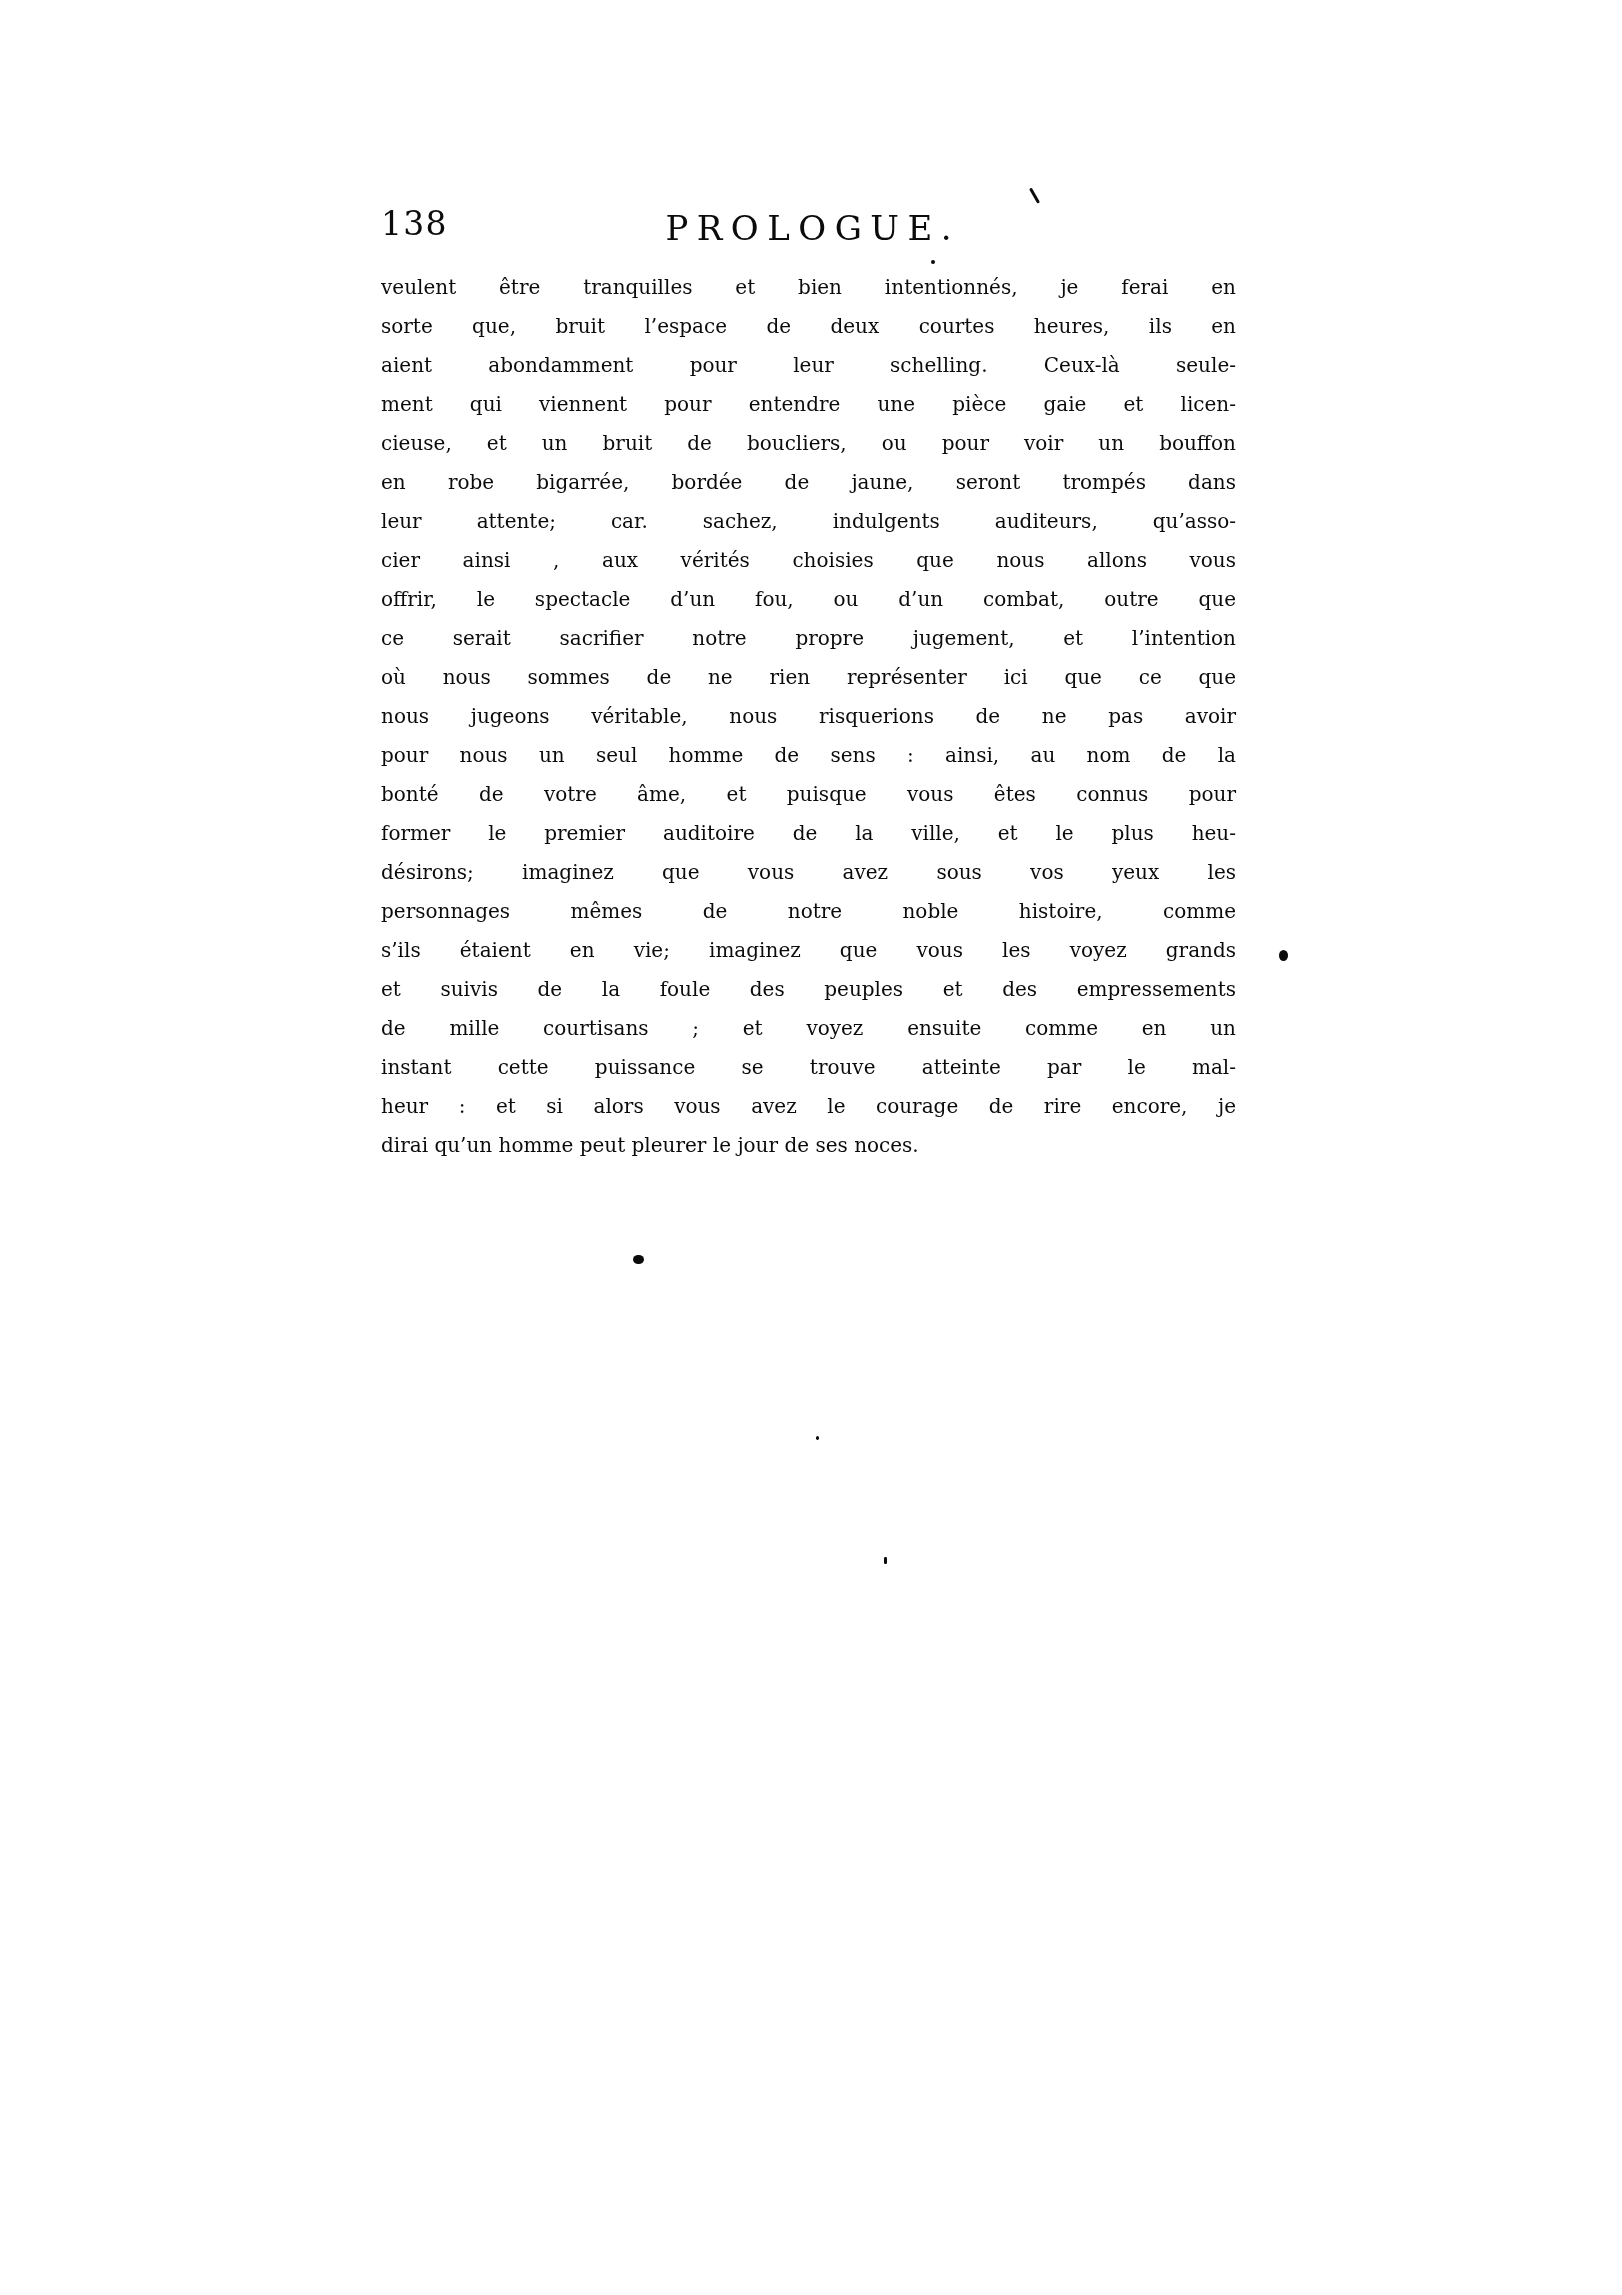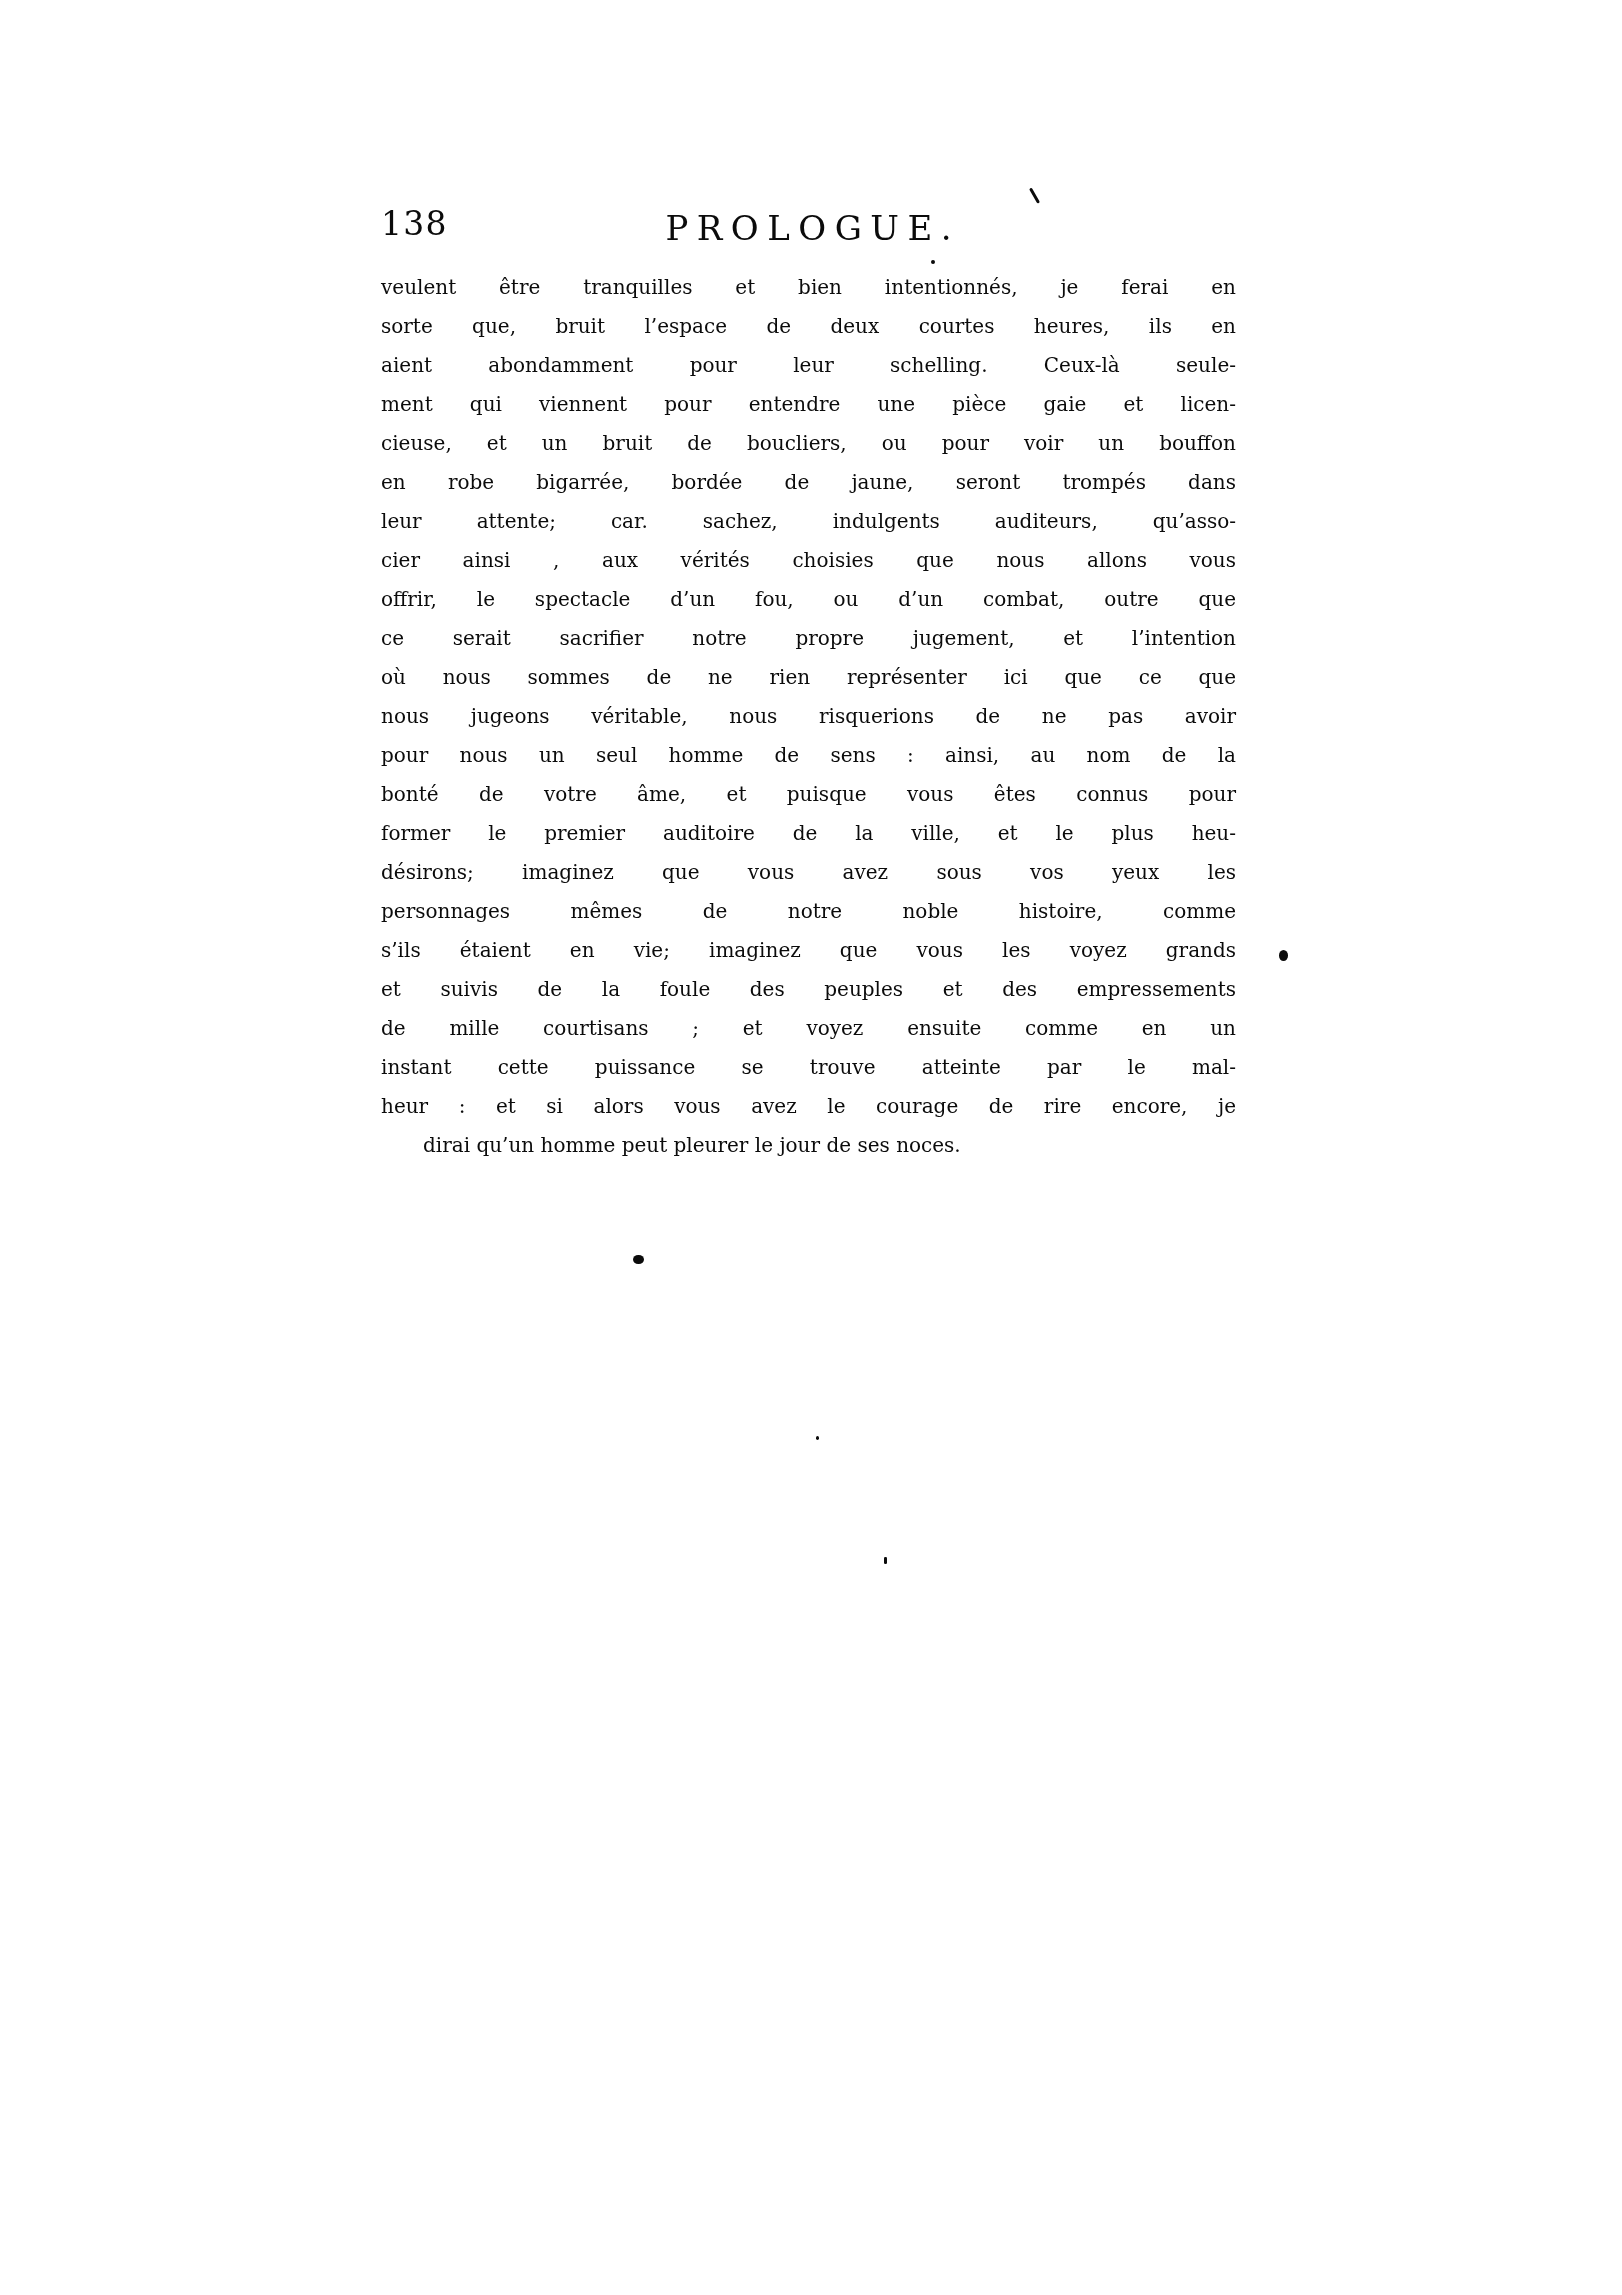--- a/index.html
+++ b/index.html
@@ -48,21 +48,20 @@
   }
   .text-line {
     height: 39px;
     line-height: 39px;
     font-size: 20px;
     text-align: justify;
     text-align-last: justify;
   }
   .text-line.last {
     text-align-last: left;
-    margin-left: 42px;
   }
 
   
   .mark {
     position: absolute;
     background: var(--ink, #0b0b0b);
   }
   .accent-mark {
     left: 1033px;
     top: 187px;

